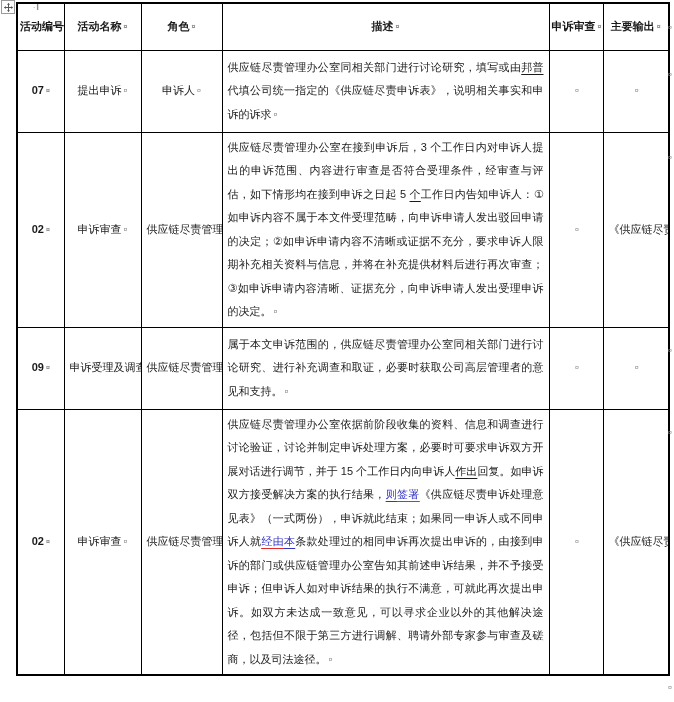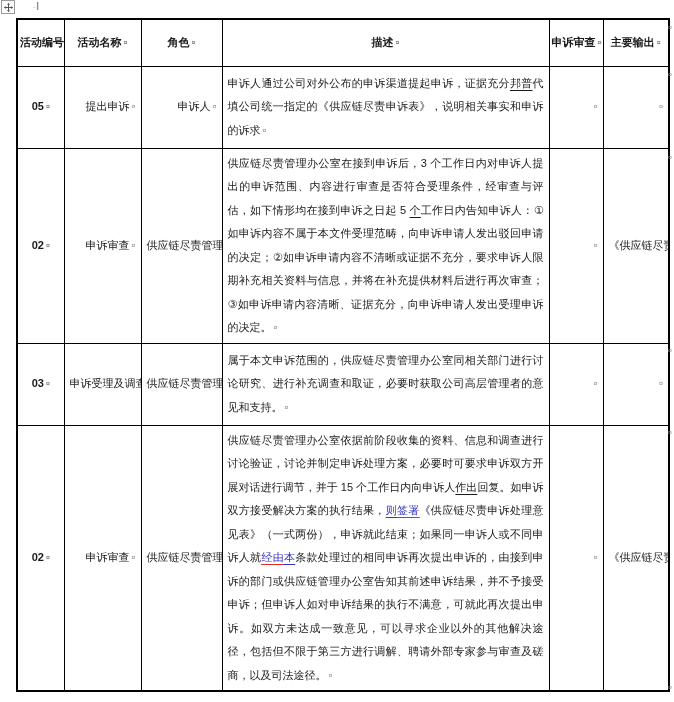--- a/index.html
+++ b/index.html
@@ -23,37 +23,37 @@
   .tbl-handle svg{display:block;}
 
   
   .pilcrow-mark{
     position:absolute;left:33px;top:1px;
     font-size:8px;color:var(--mark);letter-spacing:-1px;
   }
 
   
   table.proc{
-    position:absolute;left:16px;top:18px;width:652px;
+    position:absolute;left:16px;top:2px;width:652px;
     border-collapse:collapse;table-layout:fixed;
     border:2px solid var(--border);
   }
   table.proc th,table.proc td{
     border:1px solid var(--border);
     font-size:11px;line-height:23.5px;
     vertical-align:middle;padding:3px 5px;overflow:hidden;
   }
   table.proc th{font-weight:bold;text-align:center;padding:3px 2px;}
   tr.r-h {height:47px;}
   tr.r-0 {height:82px;}
   tr.r-1 {height:193px;}
   tr.r-2 {height:82px;}
   tr.r-3 {height:261px;}
   td.c-num{text-align:center;font-weight:bold;}
-  td.c-center{text-align:right;}
+  td.c-center{text-align:center;}
   td.c-desc{
     text-align:justify;text-justify:inter-ideograph;
     padding:5px 7px;vertical-align:middle;
   }
 
   
   .seg-normal{}
   .seg-spell{
     text-decoration-line:underline;text-decoration-style:wavy;
     text-decoration-color:var(--wave);text-decoration-thickness:1px;
@@ -117,37 +117,37 @@
         <th><span class="eoc">活动编号</span></th>
         <th><span class="eoc">活动名称</span></th>
         <th><span class="eoc">角色</span></th>
         <th><span class="eoc">描述</span></th>
         <th><span class="eoc">申诉审查</span></th>
         <th><span class="eoc">主要输出</span></th>
       </tr>
     </thead>
     <tbody>
       <tr class="r-0">
-        <td class="c-num"><span class="eoc">05</span></td>
+        <td class="c-num"><span class="eoc">07</span></td>
         <td class="c-center"><span class="eoc">提出申诉</span></td>
         <td class="c-center"><span class="eoc">申诉人</span></td>
-        <td class="c-desc"><span><span class="seg-normal">申诉人通过公司对外公布的申诉渠道提起申诉，证据充分</span><span class="seg-spell">邦普</span><span class="seg-normal">代填公司统一指定的《供应链尽责申诉表》，说明相关事实和申诉的诉求</span></span><span class="eoc"></span></td>
+        <td class="c-desc"><span><span class="seg-normal">供应链尽责管理办公室同相关部门进行讨论研究，填写或由</span><span class="seg-spell">邦普</span><span class="seg-normal">代填公司统一指定的《供应链尽责申诉表》，说明相关事实和申诉的诉求</span></span><span class="eoc"></span></td>
         <td class="c-center"><span class="eoc"></span></td>
         <td class="c-center"><span class="eoc"></span></td>
       </tr>
       <tr class="r-1">
         <td class="c-num"><span class="eoc">02</span></td>
         <td class="c-center"><span class="eoc">申诉审查</span></td>
         <td class="c-center"><span class="eoc">供应链尽责管理办公室</span></td>
         <td class="c-desc"><span><span class="seg-normal">供应链尽责管理办公室在接到申诉后，3 个工作日内对申诉人提出的申诉范围、内容进行审查是否符合受理条件，经审查与评估，如下情形均在接到申诉之日起 5 </span><span class="seg-spell">个</span><span class="seg-normal">工作日内告知申诉人：①如申诉内容不属于本文件受理范畴，向申诉申请人发出驳回申请的决定；②如申诉申请内容不清晰或证据不充分，要求申诉人限期补充相关资料与信息，并将在补充提供材料后进行再次审查；③如申诉申请内容清晰、证据充分，向申诉申请人发出受理申诉的决定。</span></span><span class="eoc"></span></td>
         <td class="c-center"><span class="eoc"></span></td>
         <td class="c-center"><span class="eoc">《供应链尽责申诉表》</span></td>
       </tr>
       <tr class="r-2">
-        <td class="c-num"><span class="eoc">03</span></td>
+        <td class="c-num"><span class="eoc">09</span></td>
         <td class="c-center"><span class="eoc">申诉受理及调查</span></td>
         <td class="c-center"><span class="eoc">供应链尽责管理办公室</span></td>
         <td class="c-desc"><span><span class="seg-normal">属于本文申诉范围的，供应链尽责管理办公室同相关部门进行讨论研究、进行补充调查和取证，必要时获取公司高层管理者的意见和支持。</span></span><span class="eoc"></span></td>
         <td class="c-center"><span class="eoc"></span></td>
         <td class="c-center"><span class="eoc"></span></td>
       </tr>
       <tr class="r-3">
         <td class="c-num"><span class="eoc">02</span></td>
         <td class="c-center"><span class="eoc">申诉审查</span></td>
         <td class="c-center"><span class="eoc">供应链尽责管理办公室</span></td>

